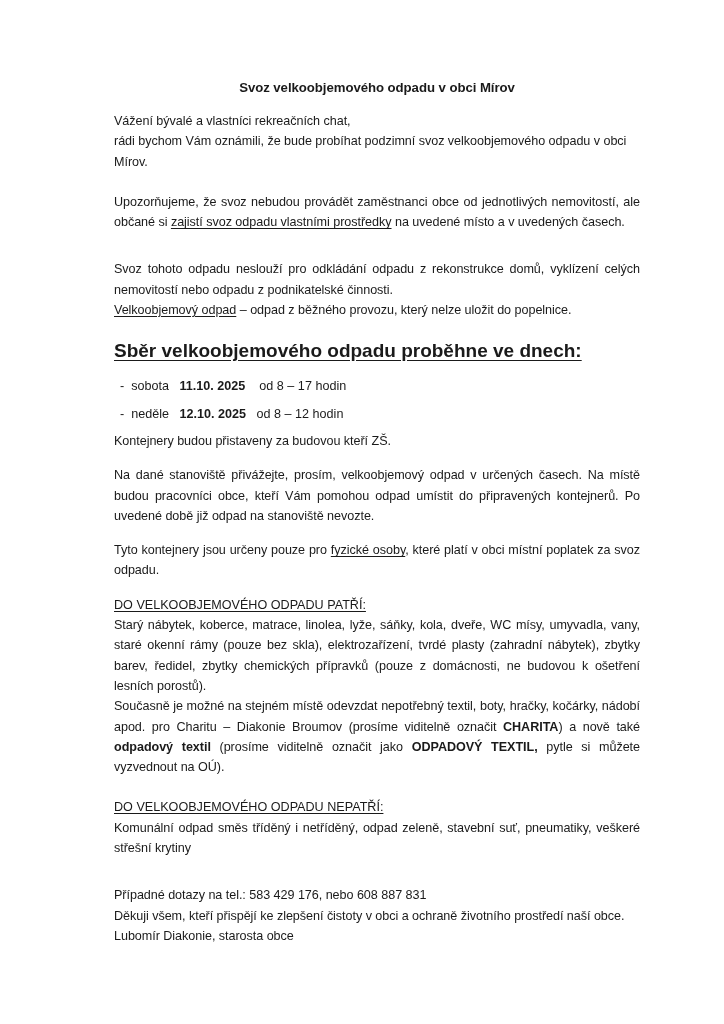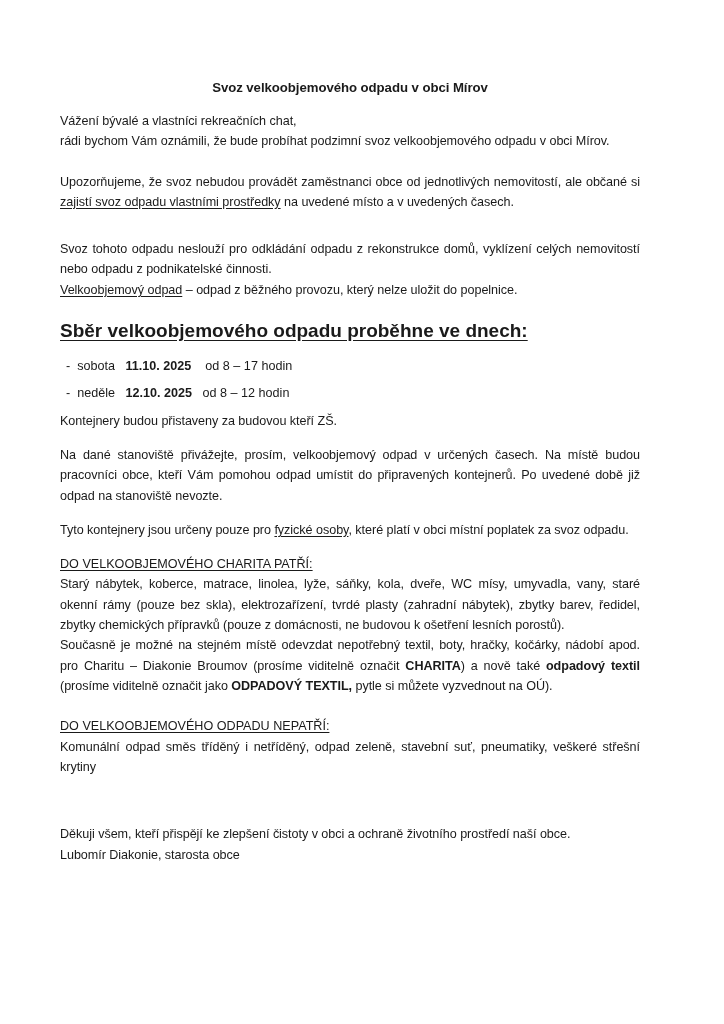--- a/index.html
+++ b/index.html
@@ -15,21 +15,21 @@
     font-family: "Liberation Sans", sans-serif;
     color: #1a1a1a;
     -webkit-font-smoothing: antialiased;
   }
   .page {
     position: relative;
     width: 724px;
     height: 1024px;
     background: #ffffff;
     box-sizing: border-box;
-    padding: 80px 84px 0 60px;
+    padding: 80px 84px 0 114px;
   }
   .doc-title {
     font-size: 13.2px;
     font-weight: bold;
     text-align: center;
     margin: 0 0 16px 0;
     letter-spacing: -0.05px;
   }
   p.para {
     font-size: 12.6px;
@@ -108,33 +108,33 @@
   <div class="spacer-m"></div>
 
   <p class="para just">Na dané stanoviště přivážejte, prosím, velkoobjemový odpad v určených časech. Na místě budou pracovníci obce, kteří Vám pomohou odpad umístit do připravených kontejnerů. Po uvedené době již odpad na stanoviště nevozte.</p>
 
   <div class="spacer-m"></div>
 
   <p class="para just"><span>Tyto kontejnery jsou určeny pouze pro </span><span class="u">fyzické osoby</span><span>, které platí v obci místní poplatek za svoz odpadu.</span></p>
 
   <div class="spacer-m"></div>
 
-  <p class="sec-ul" style="margin:0;line-height:20.3px;">DO VELKOOBJEMOVÉHO CHARITA PATŘÍ:</p>
+  <p class="sec-ul" style="margin:0;line-height:20.3px;">DO VELKOOBJEMOVÉHO ODPADU PATŘÍ:</p>
 
   <p class="para just">Starý nábytek, koberce, matrace, linolea, lyže, sáňky, kola, dveře, WC mísy, umyvadla, vany, staré okenní rámy (pouze bez skla), elektrozařízení, tvrdé plasty (zahradní nábytek), zbytky barev, ředidel, zbytky chemických přípravků (pouze z domácnosti, ne budovou k ošetření lesních porostů).</p>
 
   <p class="para just"><span>Současně je možné na stejném místě odevzdat nepotřebný textil, boty, hračky, kočárky, nádobí apod. pro Charitu – Diakonie Broumov (prosíme viditelně označit </span><span class="b">CHARITA</span><span>) a nově také </span><span class="b">odpadový textil</span><span> (prosíme viditelně označit jako </span><span class="b">ODPADOVÝ TEXTIL,</span><span> pytle si můžete vyzvednout na OÚ).</span></p>
 
   <div class="spacer-l"></div>
 
   <p class="sec-ul" style="margin:0;line-height:20.3px;">DO VELKOOBJEMOVÉHO ODPADU NEPATŘÍ:</p>
 
   <p class="para just">Komunální odpad směs tříděný i netříděný, odpad zeleně, stavební suť, pneumatiky, veškeré střešní krytiny</p>
 
   <div class="spacer-xl"></div>
 
   <p class="para">
-    <br>
+    <span>Případné dotazy na tel.:  583 429 176, nebo 608 887 831</span><br>
     <span>Děkuji všem, kteří přispějí ke zlepšení čistoty v obci a ochraně životního prostředí naší obce.</span><br>
     <span>Lubomír Diakonie, starosta obce</span>
   </p>
 
 </div>
 
 </body></html>

